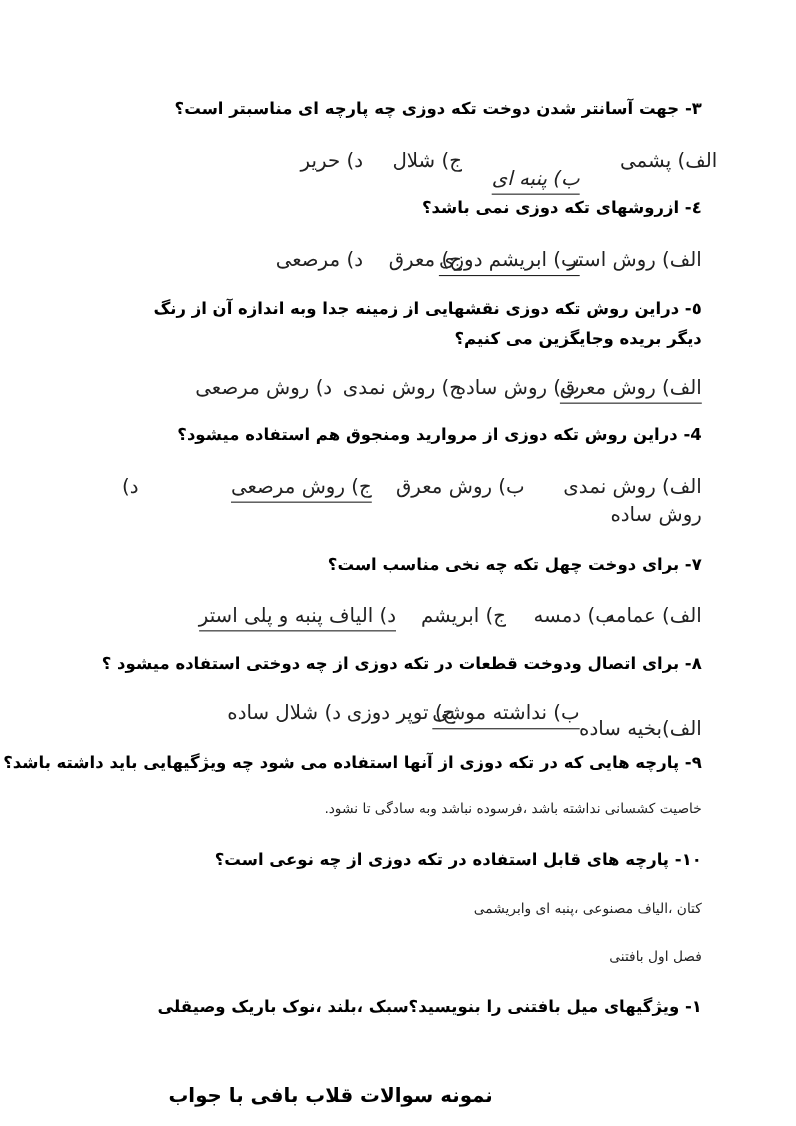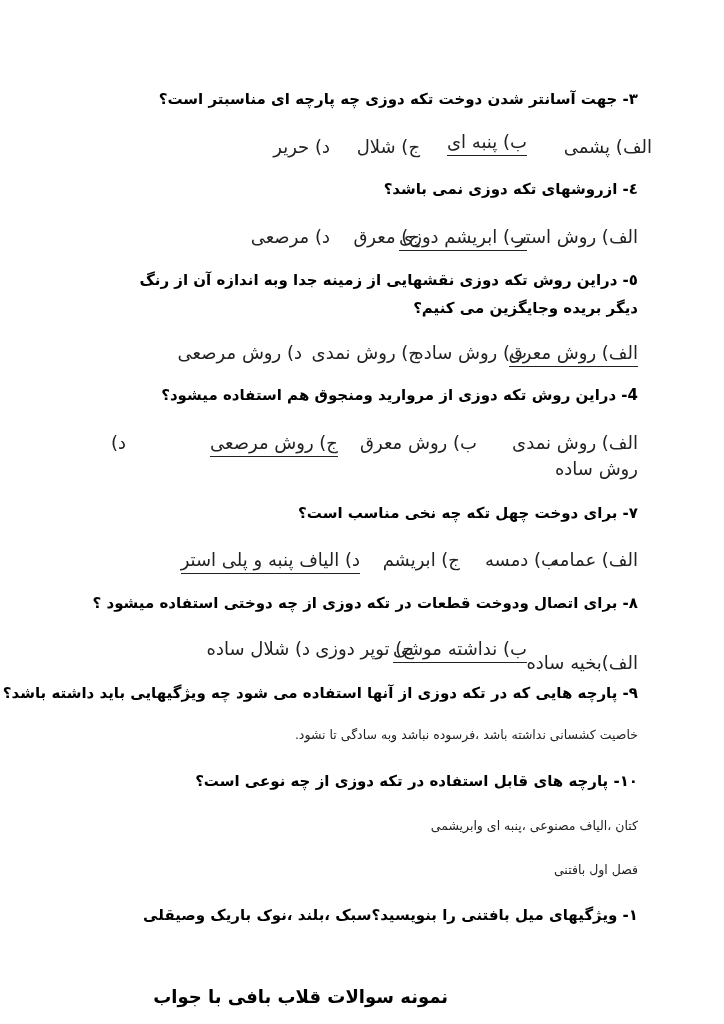--- a/index.html
+++ b/index.html
@@ -46,21 +46,21 @@
       white-space: normal;
       width: 520px;
       line-height: 28px;
     }
   </style>
 </head>
 <body>
 
 <div class="abs q" style="right:86px; top:90px;">۳- جهت آسانتر شدن دوخت تکه دوزی چه پارچه ای مناسبتر است؟</div>
 <div class="abs opt" style="right:72px; top:136px;">الف) پشمی</div>
-<div class="abs opt u" style="right:197px; top:131px;">ب) پنبه ای</div>
+<div class="abs opt u" style="right:197px; top:152px;font-style:italic;">ب) پنبه ای</div>
 <div class="abs opt" style="right:304px; top:136px;">ج) شلال</div>
 <div class="abs opt" style="right:394px; top:136px;">د) حریر</div>
 
 <div class="abs q" style="right:86px; top:180px;">٤- ازروشهای تکه دوزی نمی باشد؟</div>
 <div class="abs opt" style="right:86px; top:226px;">الف) روش استر</div>
 <div class="abs opt u" style="right:197px; top:226px;">ب) ابریشم دوزی</div>
 <div class="abs opt" style="right:304px; top:226px;">ج) معرق</div>
 <div class="abs opt" style="right:394px; top:226px;">د) مرصعی</div>
 
 <div class="abs q wrap" style="right:86px; top:266px;">٥- دراین روش تکه دوزی نقشهایی از زمینه جدا وبه اندازه آن از رنگ دیگر بریده وجایگزین می کنیم؟</div>

